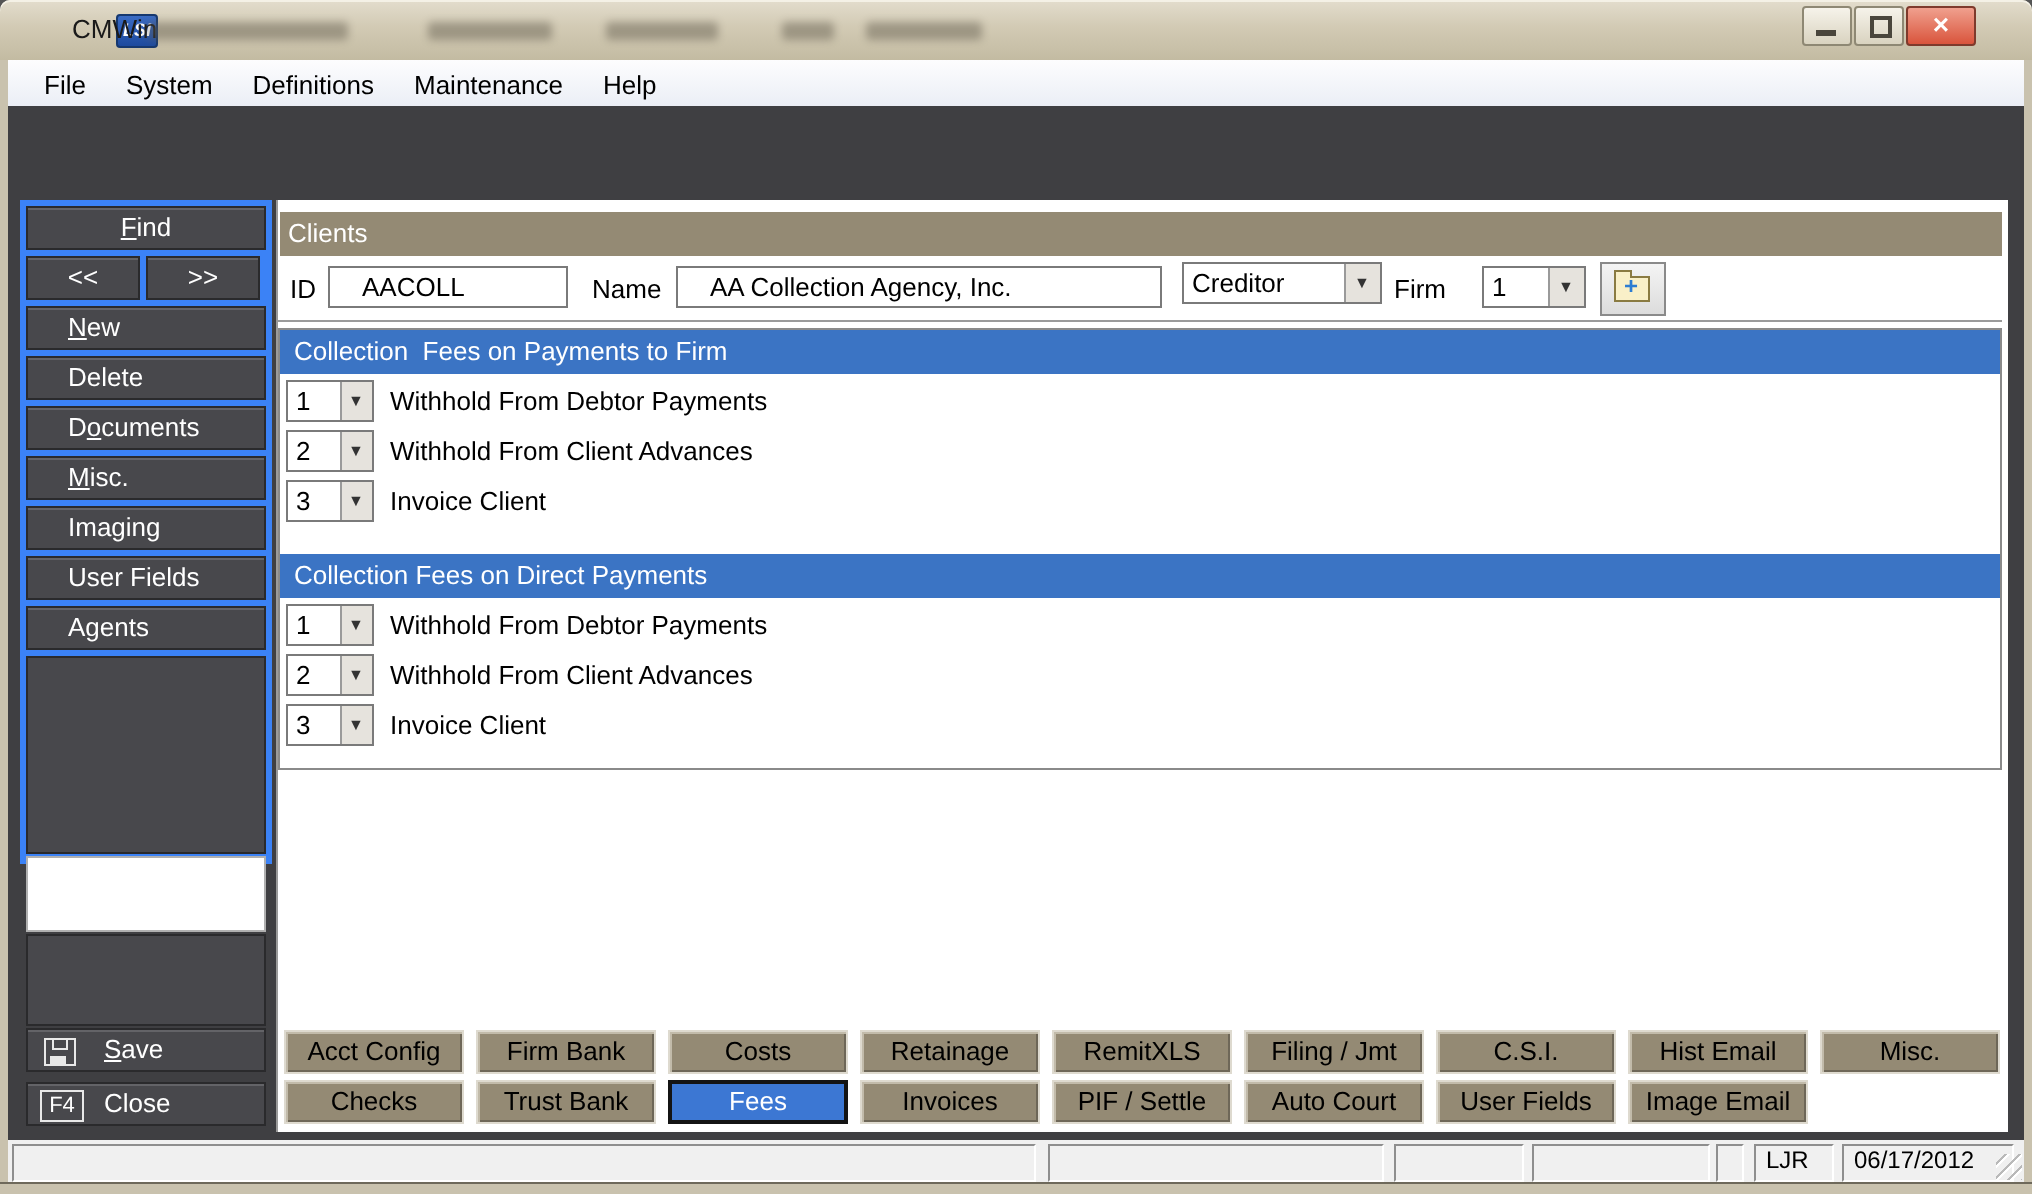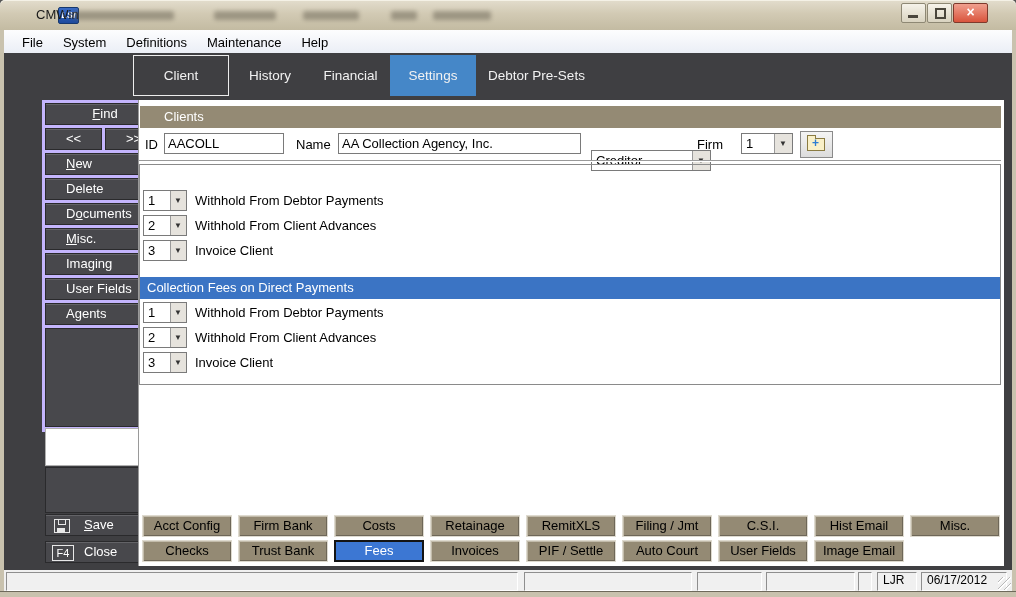--- a/index.html
+++ b/index.html
@@ -45,21 +45,21 @@
   .appbody{position:absolute;left:4px;right:4px;top:53px;height:515px;background:#3f3f42;}
 
   
   .tabrow{position:absolute;left:129px;top:2px;height:41px;display:flex;}
   .tab{color:#f2f2f2;font-size:13.5px;text-align:center;line-height:41px;cursor:default;}
   .tab.t0{width:96px;border:1px solid #ededed;line-height:39px;box-sizing:border-box;}
   .tab.t1{width:82px}.tab.t2{width:79px}.tab.t3{width:86px;background:#4587c8;}
   .tab.t4{width:121px}
 
   
-  .sidebar{position:absolute;left:6px;top:47px;width:126px;height:332px;background:#c4b5fd;margin-left:32px;}
+  .sidebar{position:absolute;left:6px;top:47px;width:126px;height:332px;background:#3b82f6;}
   .sbtn{position:absolute;left:3px;right:3px;height:22px;background:#48484c;
     border:1px solid #2a2a2c;box-shadow:inset 0 1px 0 #636367;color:#fff;
     line-height:20px;padding-left:20px;box-sizing:border-box;cursor:default;}
   .sbtn.center{text-align:center;padding-left:0;}
   .u{text-decoration:underline;}
   .sb-find{top:3px}.sb-new{top:53px}.sb-del{top:78px}.sb-doc{top:103px}
   .sb-misc{top:128px}.sb-img{top:153px}.sb-usr{top:178px}.sb-agt{top:203px}
   .sb-prev{top:28px;left:3px;width:57px;right:auto;}
   .sb-next{top:28px;left:63px;width:57px;right:auto;}
   .sb-block1{position:absolute;left:3px;right:3px;top:228px;height:97px;background:#48484c;
@@ -76,33 +76,33 @@
     border:1px solid #e8e8e8;border-top:none;}
   .floppy::after{content:"";position:absolute;left:2px;bottom:0;width:8px;height:4px;
     background:#e8e8e8;}
   .fkey{position:absolute;left:6px;top:3px;width:20px;height:14px;border:1px solid #e8e8e8;
     font-size:11px;line-height:14px;text-align:center;padding-left:0;}
 
   
   .content{position:absolute;left:134px;top:47px;width:866px;height:466px;background:#fff;
     border-left:1px solid #9a9a9a;box-sizing:border-box;}
   .clients-bar{position:absolute;left:1px;top:6px;width:861px;height:22px;background:#948a74;
-    color:#fff;line-height:22px;padding-left:24px;box-sizing:border-box;}
+    color:#fff;line-height:22px;padding-left:4px;box-sizing:border-box;}
   .lbl{position:absolute;line-height:20px;}
   .txt{position:absolute;height:21px;border:1px solid #7a7a7a;box-sizing:border-box;
-    font-family:"Liberation Sans",sans-serif;font-size:13px;padding:0 3px;background:#fff;}
+    font-family:"Liberation Sans",sans-serif;font-size:13px;padding:0 16px;background:#fff;}
   .l-id{left:6px;top:35px}.l-name{left:157px;top:35px}.l-group{left:558px;top:35px}
   .in-id{left:25px;top:33px;width:120px}.in-name{left:199px;top:33px;width:243px}
   .combo{position:absolute;height:21px;border:1px solid #7a7a7a;background:#fff;
     box-sizing:border-box;cursor:default;}
   .combo .cv{position:absolute;left:4px;top:0;right:18px;line-height:19px;overflow:hidden;}
   .combo .ca{position:absolute;right:0;top:0;bottom:0;width:17px;background:#e6e3dd;
     border-left:1px solid #9a9a9a;}
   .combo .ca::before{content:"\25bc";position:absolute;left:4px;top:5px;font-size:8px;color:#333;}
-  .cb-type{left:452px;top:50px;width:120px}
+  .cb-type{left:452px;top:31px;width:100px}
   .cb-group{left:602px;top:33px;width:52px}
   .newgrp-btn{position:absolute;left:661px;top:31px;width:31px;height:25px;
     background:linear-gradient(180deg,#f4f4f4,#dcdcdc);border:1px solid #8a8a8a;cursor:default;}
   .folder{position:absolute;left:6px;top:6px;width:16px;height:11px;background:#f9f0c8;
     border:1px solid #8a7b42;}
   .folder::before{content:"";position:absolute;left:-1px;top:-4px;width:7px;height:3px;
     background:#f9f0c8;border:1px solid #8a7b42;border-bottom:none;}
   .folder::after{content:"+";position:absolute;left:4px;top:-3px;font-weight:bold;
     font-size:12px;color:#2d7dd2;}
   .separator{position:absolute;left:0;right:3px;top:60px;height:0;
@@ -178,27 +178,20 @@
     <span class="menu-item">Definitions</span>
     <span class="menu-item">Maintenance</span>
     <span class="menu-item">Help</span>
   </div>
 
   <div class="frame-left"></div>
   <div class="frame-right"></div>
 
   <div class="appbody">
 
-    <div class="tabrow">
-      <div class="tab t0">Client</div>
-      <div class="tab t1">History</div>
-      <div class="tab t2">Financial</div>
-      <div class="tab t3">Settings</div>
-      <div class="tab t4">Debtor Pre-Sets</div>
-    </div>
 
     <div class="sidebar">
       <div class="sbtn center sb-find"><span></span><span class="u">F</span><span>ind</span></div>
       <div class="sbtn center sb-prev"><span>&lt;&lt;</span></div>
       <div class="sbtn center sb-next"><span>&gt;&gt;</span></div>
       <div class="sbtn sb-new"><span></span><span class="u">N</span><span>ew</span></div>
       <div class="sbtn sb-del"><span>Delete</span></div>
       <div class="sbtn sb-doc"><span>D</span><span class="u">o</span><span>cuments</span></div>
       <div class="sbtn sb-misc"><span class="u">M</span><span>isc.</span></div>
       <div class="sbtn sb-img"><span>Imaging</span></div>
@@ -234,20 +227,21 @@
         <span class="cv">1</span>
         <span class="ca"></span>
       </div>
       <div class="newgrp-btn">
         <span class="folder"></span>
       </div>
 
       <div class="separator"></div>
 
       <div class="groupbox">
+        <div class="sec-hdr sh1">Collection  Fees on Payments to Firm</div>
 
         <div class="fee-combo r0">
           <span class="cv">1</span>
           <span class="ca"></span>
         </div>
         <span class="fee-lbl r0">Withhold From Debtor Payments</span>
 
         <div class="fee-combo r1">
           <span class="cv">2</span>
           <span class="ca"></span>

